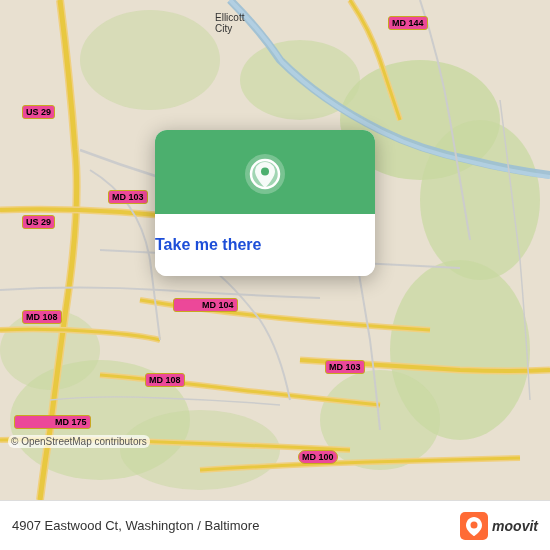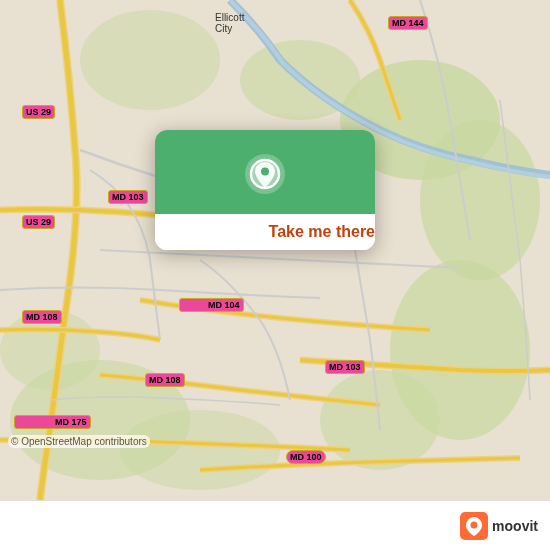--- a/index.html
+++ b/index.html
@@ -51,28 +51,28 @@
       align-items: center;
     }
 
     #pin-icon {
       width: 44px;
       height: 44px;
     }
 
     #popup-button {
       width: 100%;
-      padding: 9px 0;
+      padding: 22px 0;
       background: white;
       border: none;
       font-size: 16px;
       font-weight: 600;
-      color: #c2410c;
+      color: #1d4ed8;
       cursor: pointer;
-      text-align: right;
+      text-align: left;
     }
 
     
     #bottom-bar {
       width: 550px;
       height: 50px;
       background: white;
       display: flex;
       align-items: center;
       padding: 0 12px;
@@ -83,20 +83,21 @@
       margin-left: auto;
       display: flex;
       align-items: center;
       gap: 4px;
     }
 
     #moovit-text {
       font-size: 14px;
       font-weight: bold;
       color: #333;
+      font-style: italic;
     }
 
     #moovit-icon {
       width: 28px;
       height: 28px;
     }
 
     #address-text {
       font-size: 13px;
       color: #333;
@@ -190,27 +191,27 @@
     <path d="M 200 260 Q 230 280 260 320 Q 280 350 290 400" stroke="#ccc" stroke-width="2" fill="none"></path>
     <path d="M 420 0 Q 440 60 450 120 Q 460 180 470 240" stroke="#ccc" stroke-width="2" fill="none"></path>
     <path d="M 500 100 Q 510 180 520 260 Q 525 320 530 400" stroke="#ccc" stroke-width="1.5" fill="none"></path>
     <path d="M 0 290 Q 80 285 160 290 Q 240 295 320 298" stroke="#ccc" stroke-width="2" fill="none"></path>
     <path d="M 50 400 Q 100 395 160 398 Q 220 400 280 405" stroke="#ccc" stroke-width="1.5" fill="none"></path>
   </svg>
 
   <div class="road-shield" style="left:22px;top:105px;">US 29</div>
   <div class="road-shield" style="left:22px;top:215px;">US 29</div>
   <div class="road-shield" style="left:108px;top:190px;">MD 103</div>
-  <div class="road-shield" style="left:179px;top:298px;padding-left:28px;">MD 104</div>
+  <div class="road-shield" style="left:173px;top:298px;padding-left:28px;">MD 104</div>
   <div class="road-shield" style="left:22px;top:310px;">MD 108</div>
   <div class="road-shield" style="left:145px;top:373px;">MD 108</div>
   <div class="road-shield" style="left:325px;top:360px;">MD 103</div>
   <div class="road-shield" style="left:388px;top:16px;">MD 144</div>
   <div class="road-shield" style="left:14px;top:415px;padding-left:40px;">MD 175</div>
-  <div class="road-shield" style="left:286px;top:450px;border-radius:7px;">MD 100</div>
+  <div class="road-shield" style="left:298px;top:450px;border-radius:7px;">MD 100</div>
 
   <div class="city-label" style="left:215px;top:12px;">Ellicott<br>City</div>
 
   <div id="copyright-text">
     <span>© OpenStreetMap contributors</span>
   </div>
 
   <div id="popup-card">
     <div id="popup-top">
 
@@ -220,20 +221,21 @@
 
         <path d="M22 10 C16 10 12 14.5 12 19.5 C12 26 22 36 22 36 C22 36 32 26 32 19.5 C32 14.5 28 10 22 10Z" fill="white" opacity="0.9"></path>
         <circle cx="22" cy="19.5" r="4" fill="#4CAF6E"></circle>
       </svg>
     </div>
     <button id="popup-button">Take me there</button>
   </div>
 </div>
 
 <div id="bottom-bar">
+  <span id="address-text">4907 Eastwood Ct, Washington / Baltimore</span>
   <div id="moovit-logo">
 
     <svg id="moovit-icon" viewBox="0 0 28 28" xmlns="http://www.w3.org/2000/svg">
       <rect width="28" height="28" rx="5" fill="#FF6B35"></rect>
       <path d="M14 5 C9.5 5 6 8.8 6 13.4 C6 19 14 24 14 24 C14 24 22 19 22 13.4 C22 8.8 18.5 5 14 5Z" fill="white"></path>
       <circle cx="14" cy="13" r="3.5" fill="#FF6B35"></circle>
     </svg>
     <span id="moovit-text">moovit</span>
   </div>
 </div>

